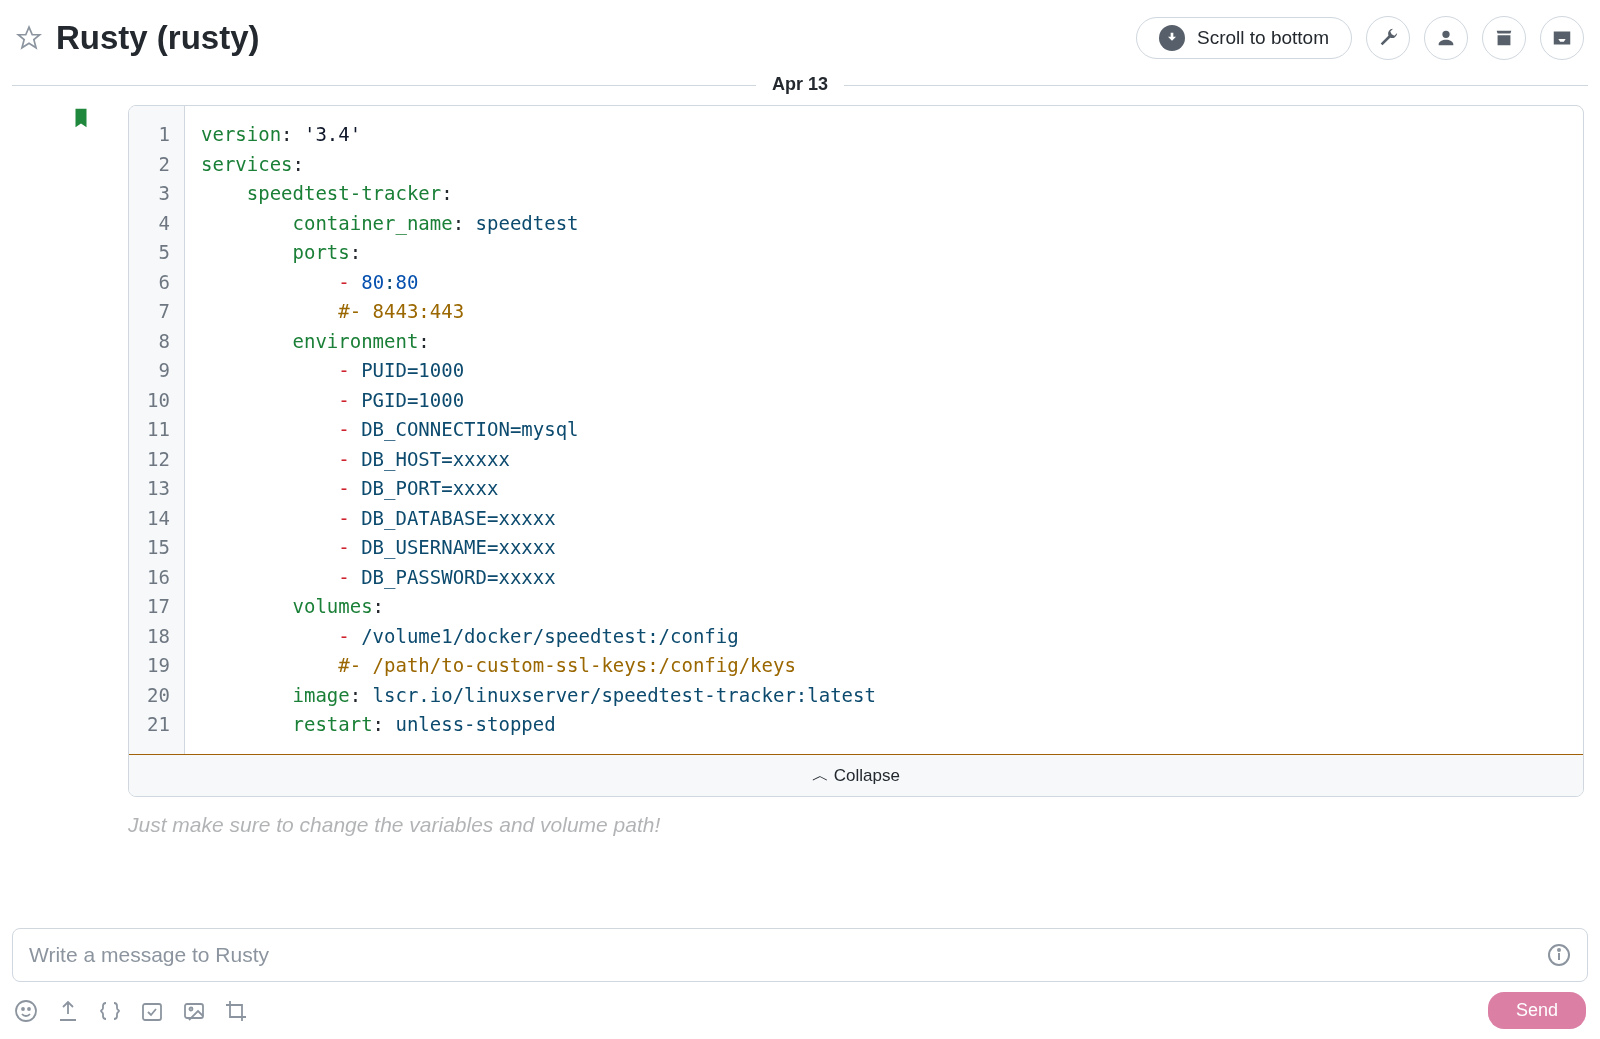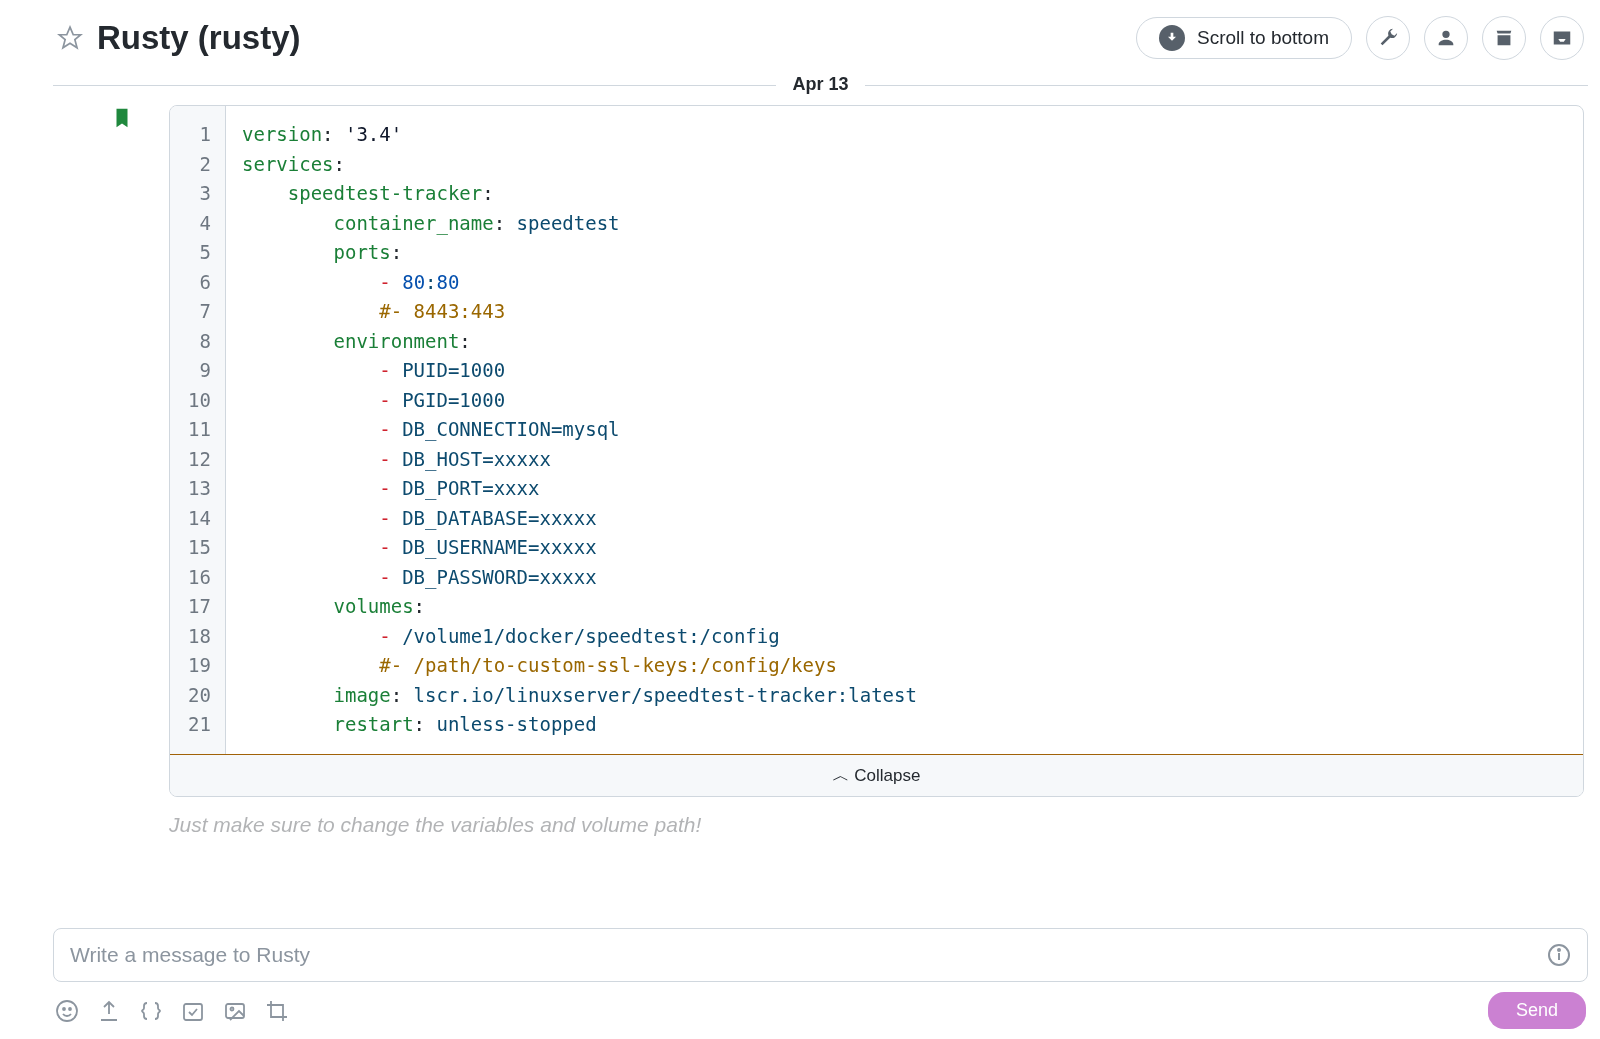--- a/index.html
+++ b/index.html
@@ -1,17 +1,17 @@
 <!DOCTYPE html>
 <html><head>
 <meta charset="utf-8">
 <style>
   * { box-sizing: border-box; margin: 0; padding: 0; }
   html, body { width: 1600px; height: 1039px; font-family: -apple-system, BlinkMacSystemFont, "Segoe UI", Helvetica, Arial, sans-serif; color: #24292f; background: #fff; overflow: hidden; }
-  .page { display: flex; flex-direction: column; height: 100%; padding: 10px 12px; margin-left: 41px; }
+  .page { display: flex; flex-direction: column; height: 100%; padding: 10px 12px; }
   .header { display: flex; align-items: center; justify-content: space-between; padding: 6px 4px 14px 4px; }
   .header-left { display: flex; align-items: center; gap: 14px; }
   .star-icon { width: 26px; height: 26px; color: #8c959f; }
   .title { font-size: 33px; font-weight: 600; color: #24292f; }
   .header-right { display: flex; align-items: center; gap: 14px; }
   .scroll-btn { display: flex; align-items: center; gap: 12px; padding: 7px 22px; border: 1px solid #d0d7de; border-radius: 999px; background: #fff; font-size: 19px; color: #24292f; cursor: pointer; }
   .scroll-btn-icon { width: 26px; height: 26px; border-radius: 50%; background: #57606a; display: flex; align-items: center; justify-content: center; color: #fff; }
   .circle-btn { width: 44px; height: 44px; border: 1px solid #d0d7de; border-radius: 50%; background: #fff; display: flex; align-items: center; justify-content: center; color: #57606a; cursor: pointer; }
   .circle-btn svg { width: 22px; height: 22px; }
   .date-sep { position: relative; text-align: center; margin: 0 0 10px 0; }
@@ -37,21 +37,21 @@
   .collapse-bar { border-top: 1px solid #a16207; background: #f6f8fa; text-align: center; padding: 9px 0; font-size: 17px; color: #24292f; cursor: pointer; }
   .followup { font-size: 21px; color: #24292f; margin-top: 16px; margin-left: 18px; opacity: 0.35; font-style: italic; }
   .composer-wrap { padding-top: 14px; margin-top: auto; }
   .composer { border: 1px solid #d0d7de; border-radius: 8px; display: flex; align-items: flex-start; padding: 14px 16px; }
   .composer input { flex: 1; border: none; outline: none; font-size: 21px; color: #24292f; background: transparent; }
   .composer input::placeholder { color: #8c959f; }
   .info-icon { color: #8c959f; width: 24px; height: 24px; }
   .toolbar-row { display: flex; align-items: center; justify-content: space-between; padding: 10px 2px 0 2px; }
   .tool-icons { display: flex; align-items: center; gap: 18px; color: #8c959f; }
   .tool-icons .ti { width: 24px; height: 24px; display: flex; align-items: center; justify-content: center; cursor: pointer; }
-  .send-btn { background: #a21caf; color: #fff; opacity: 0.55; border: none; border-radius: 16px; padding: 8px 28px; font-size: 18px; cursor: pointer; }
+  .send-btn { background: #be185d; color: #fff; opacity: 0.55; border: none; border-radius: 16px; padding: 8px 28px; font-size: 18px; cursor: pointer; }
 </style>
 </head>
 <body>
 
 <div class="page">
 
   <div class="header">
     <div class="header-left">
       <span class="star-icon">
         <svg viewBox="0 0 24 24" fill="none" stroke="currentColor" stroke-width="1.6">

